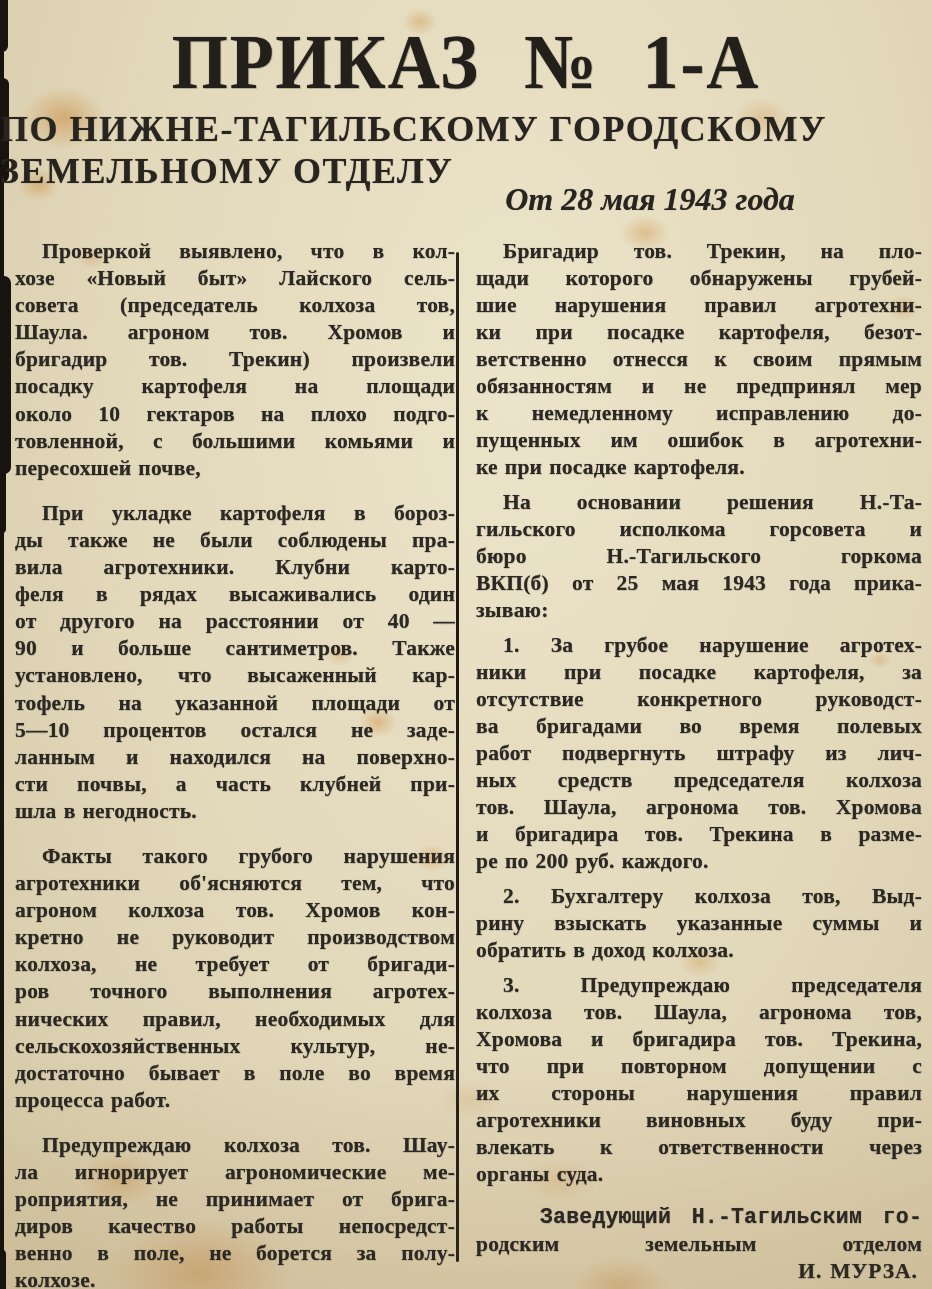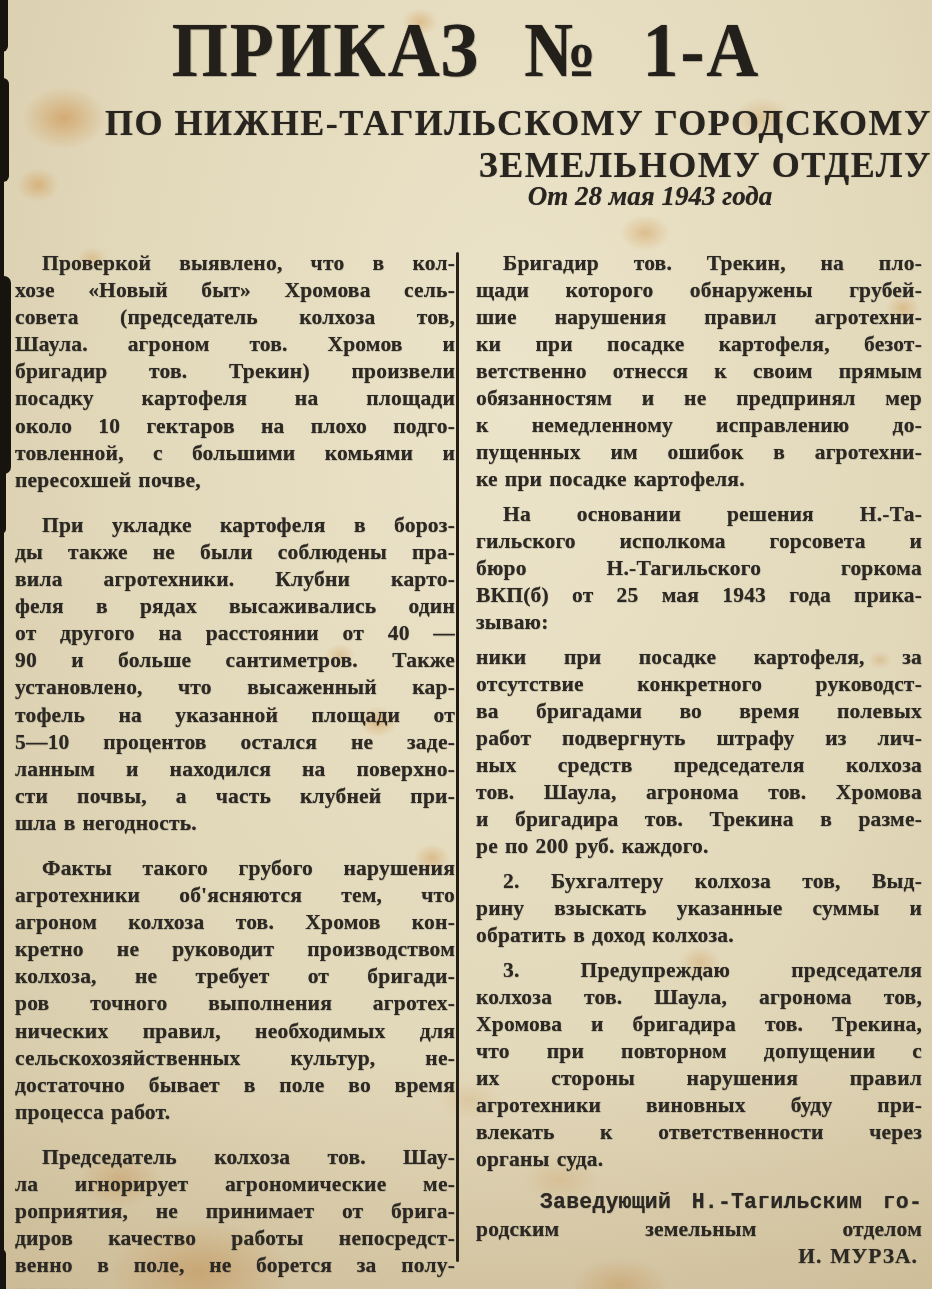--- a/index.html
+++ b/index.html
@@ -36,40 +36,40 @@
   .edge.e-1{top:0;height:52px;width:8px;border-radius:0 0 6px 0;}
   .edge.e-2{top:78px;height:104px;width:9px;border-radius:0 6px 6px 0;}
   .edge.e-3{top:276px;height:198px;width:11px;border-radius:0 7px 7px 0;}
   .edge.e-4{top:468px;height:66px;width:6px;border-radius:0 5px 5px 0;}
   .edge.e-5{bottom:0;height:40px;width:6px;border-radius:0 5px 0 0;}
 
   .divider{position:absolute;left:456px;top:252px;width:3px;height:1010px;
     background:linear-gradient(to bottom,#2a2519 0%,#1e1a12 40%,#2a2519 100%);
     border-radius:2px;}
 
-  .masthead{position:absolute;left:0;top:6px;width:932px;text-align:right;}
+  .masthead{position:absolute;left:0;top:18px;width:932px;text-align:left;}
   .title{display:flex;justify-content:center;align-items:baseline;gap:44px;
     font-weight:700;font-size:72px;line-height:82px;letter-spacing:2px;
     transform:scaleY(1.08);transform-origin:top center;color:#23201b;
     text-shadow:0 0 1px rgba(35,32,27,.7),1px 1px 0 rgba(35,32,27,.18);}
-  .subtitle{margin-top:14px;font-weight:700;font-size:36px;line-height:42px;
+  .subtitle{margin-top:8px;font-weight:700;font-size:36px;line-height:42px;
     letter-spacing:1.5px;color:#28241f;
     text-shadow:0 0 1px rgba(40,36,30,.6);}
   .dateline{position:absolute;left:480px;top:181px;width:340px;text-align:center;
-    font-style:italic;font-weight:700;font-size:27px;color:#28241f;
+    font-style:italic;font-weight:700;font-size:32px;color:#28241f;
     text-shadow:0 0 .8px rgba(40,36,30,.6);}
 
   .col{position:absolute;top:238px;font-weight:700;font-size:21.5px;color:#2c2823;
     letter-spacing:.2px;word-spacing:1.5px;
     text-shadow:0 0 .8px rgba(44,40,36,.55),.5px .5px 0 rgba(44,40,36,.14);}
   .col-left{left:15px;width:440px;line-height:27.1px;}
   .col-right{left:476px;width:446px;line-height:27px;}
   .col-left .para{margin-top:18px;}
   .col-right .para{margin-top:8px;}
-  .col .para:first-child{margin-top:12px;}
+  .col .para:first-child{margin-top:0;}
   .para.signature{margin-top:16px;}
   .line{text-align:justify;text-align-last:justify;}
   .line.para-first{text-indent:27px;}
   .line.para-last{text-align-last:left;}
   .signature .line.para-first{text-indent:64px;font-family:Liberation Mono, monospace;}
   .signature .line.para-last{text-align:left;text-align-last:right;padding-right:4px;letter-spacing:1px;}
 </style>
 </head>
 <body>
 
@@ -94,21 +94,21 @@
       <div>ПО НИЖНЕ-ТАГИЛЬСКОМУ ГОРОДСКОМУ</div>
       <div>ЗЕМЕЛЬНОМУ ОТДЕЛУ</div>
     </div>
   </div>
 
   <div class="dateline">От 28 мая 1943 года</div>
 
   <section class="col col-left" id="col-left">
       <div class="para">
         <div class="line para-first">Проверкой выявлено, что в кол-</div>
-        <div class="line">хозе «Новый быт» Хромова сель-</div>
+        <div class="line">хозе «Новый быт» Лайского сель-</div>
         <div class="line">совета (председатель колхоза тов,</div>
         <div class="line">Шаула. агроном тов. Хромов и</div>
         <div class="line">бригадир тов. Трекин) произвели</div>
         <div class="line">посадку картофеля на площади</div>
         <div class="line">около 10 гектаров на плохо подго-</div>
         <div class="line">товленной, с большими комьями и</div>
         <div class="line para-last">пересохшей почве,</div>
       </div>
       <div class="para">
         <div class="line para-first">При укладке картофеля в бороз-</div>
@@ -130,21 +130,21 @@
         <div class="line">агроном колхоза тов. Хромов кон-</div>
         <div class="line">кретно не руководит производством</div>
         <div class="line">колхоза, не требует от бригади-</div>
         <div class="line">ров точного выполнения агротех-</div>
         <div class="line">нических правил, необходимых для</div>
         <div class="line">сельскохозяйственных культур, не-</div>
         <div class="line">достаточно бывает в поле во время</div>
         <div class="line para-last">процесса работ.</div>
       </div>
       <div class="para">
-        <div class="line para-first">Председатель колхоза тов. Шау-</div>
+        <div class="line para-first">Предупреждаю колхоза тов. Шау-</div>
         <div class="line">ла игнорирует агрономические ме-</div>
         <div class="line">роприятия, не принимает от брига-</div>
         <div class="line">диров качество работы непосредст-</div>
         <div class="line">венно в поле, не борется за полу-</div>
         <div class="line para-last">колхозе.</div>
       </div>
     </section>
   <section class="col col-right" id="col-right">
       <div class="para">
         <div class="line para-first">Бригадир тов. Трекин, на пло-</div>
@@ -158,20 +158,21 @@
         <div class="line para-last">ке при посадке картофеля.</div>
       </div>
       <div class="para">
         <div class="line para-first">На основании решения Н.-Та-</div>
         <div class="line">гильского исполкома горсовета и</div>
         <div class="line">бюро Н.-Тагильского горкома</div>
         <div class="line">ВКП(б) от 25 мая 1943 года прика-</div>
         <div class="line para-last">зываю:</div>
       </div>
       <div class="para">
+        <div class="line para-first">1. За грубое нарушение агротех-</div>
         <div class="line">ники при посадке картофеля, за</div>
         <div class="line">отсутствие конкретного руководст-</div>
         <div class="line">ва бригадами во время полевых</div>
         <div class="line">работ подвергнуть штрафу из лич-</div>
         <div class="line">ных средств председателя колхоза</div>
         <div class="line">тов. Шаула, агронома тов. Хромова</div>
         <div class="line">и бригадира тов. Трекина в разме-</div>
         <div class="line para-last">ре по 200 руб. каждого.</div>
       </div>
       <div class="para">

